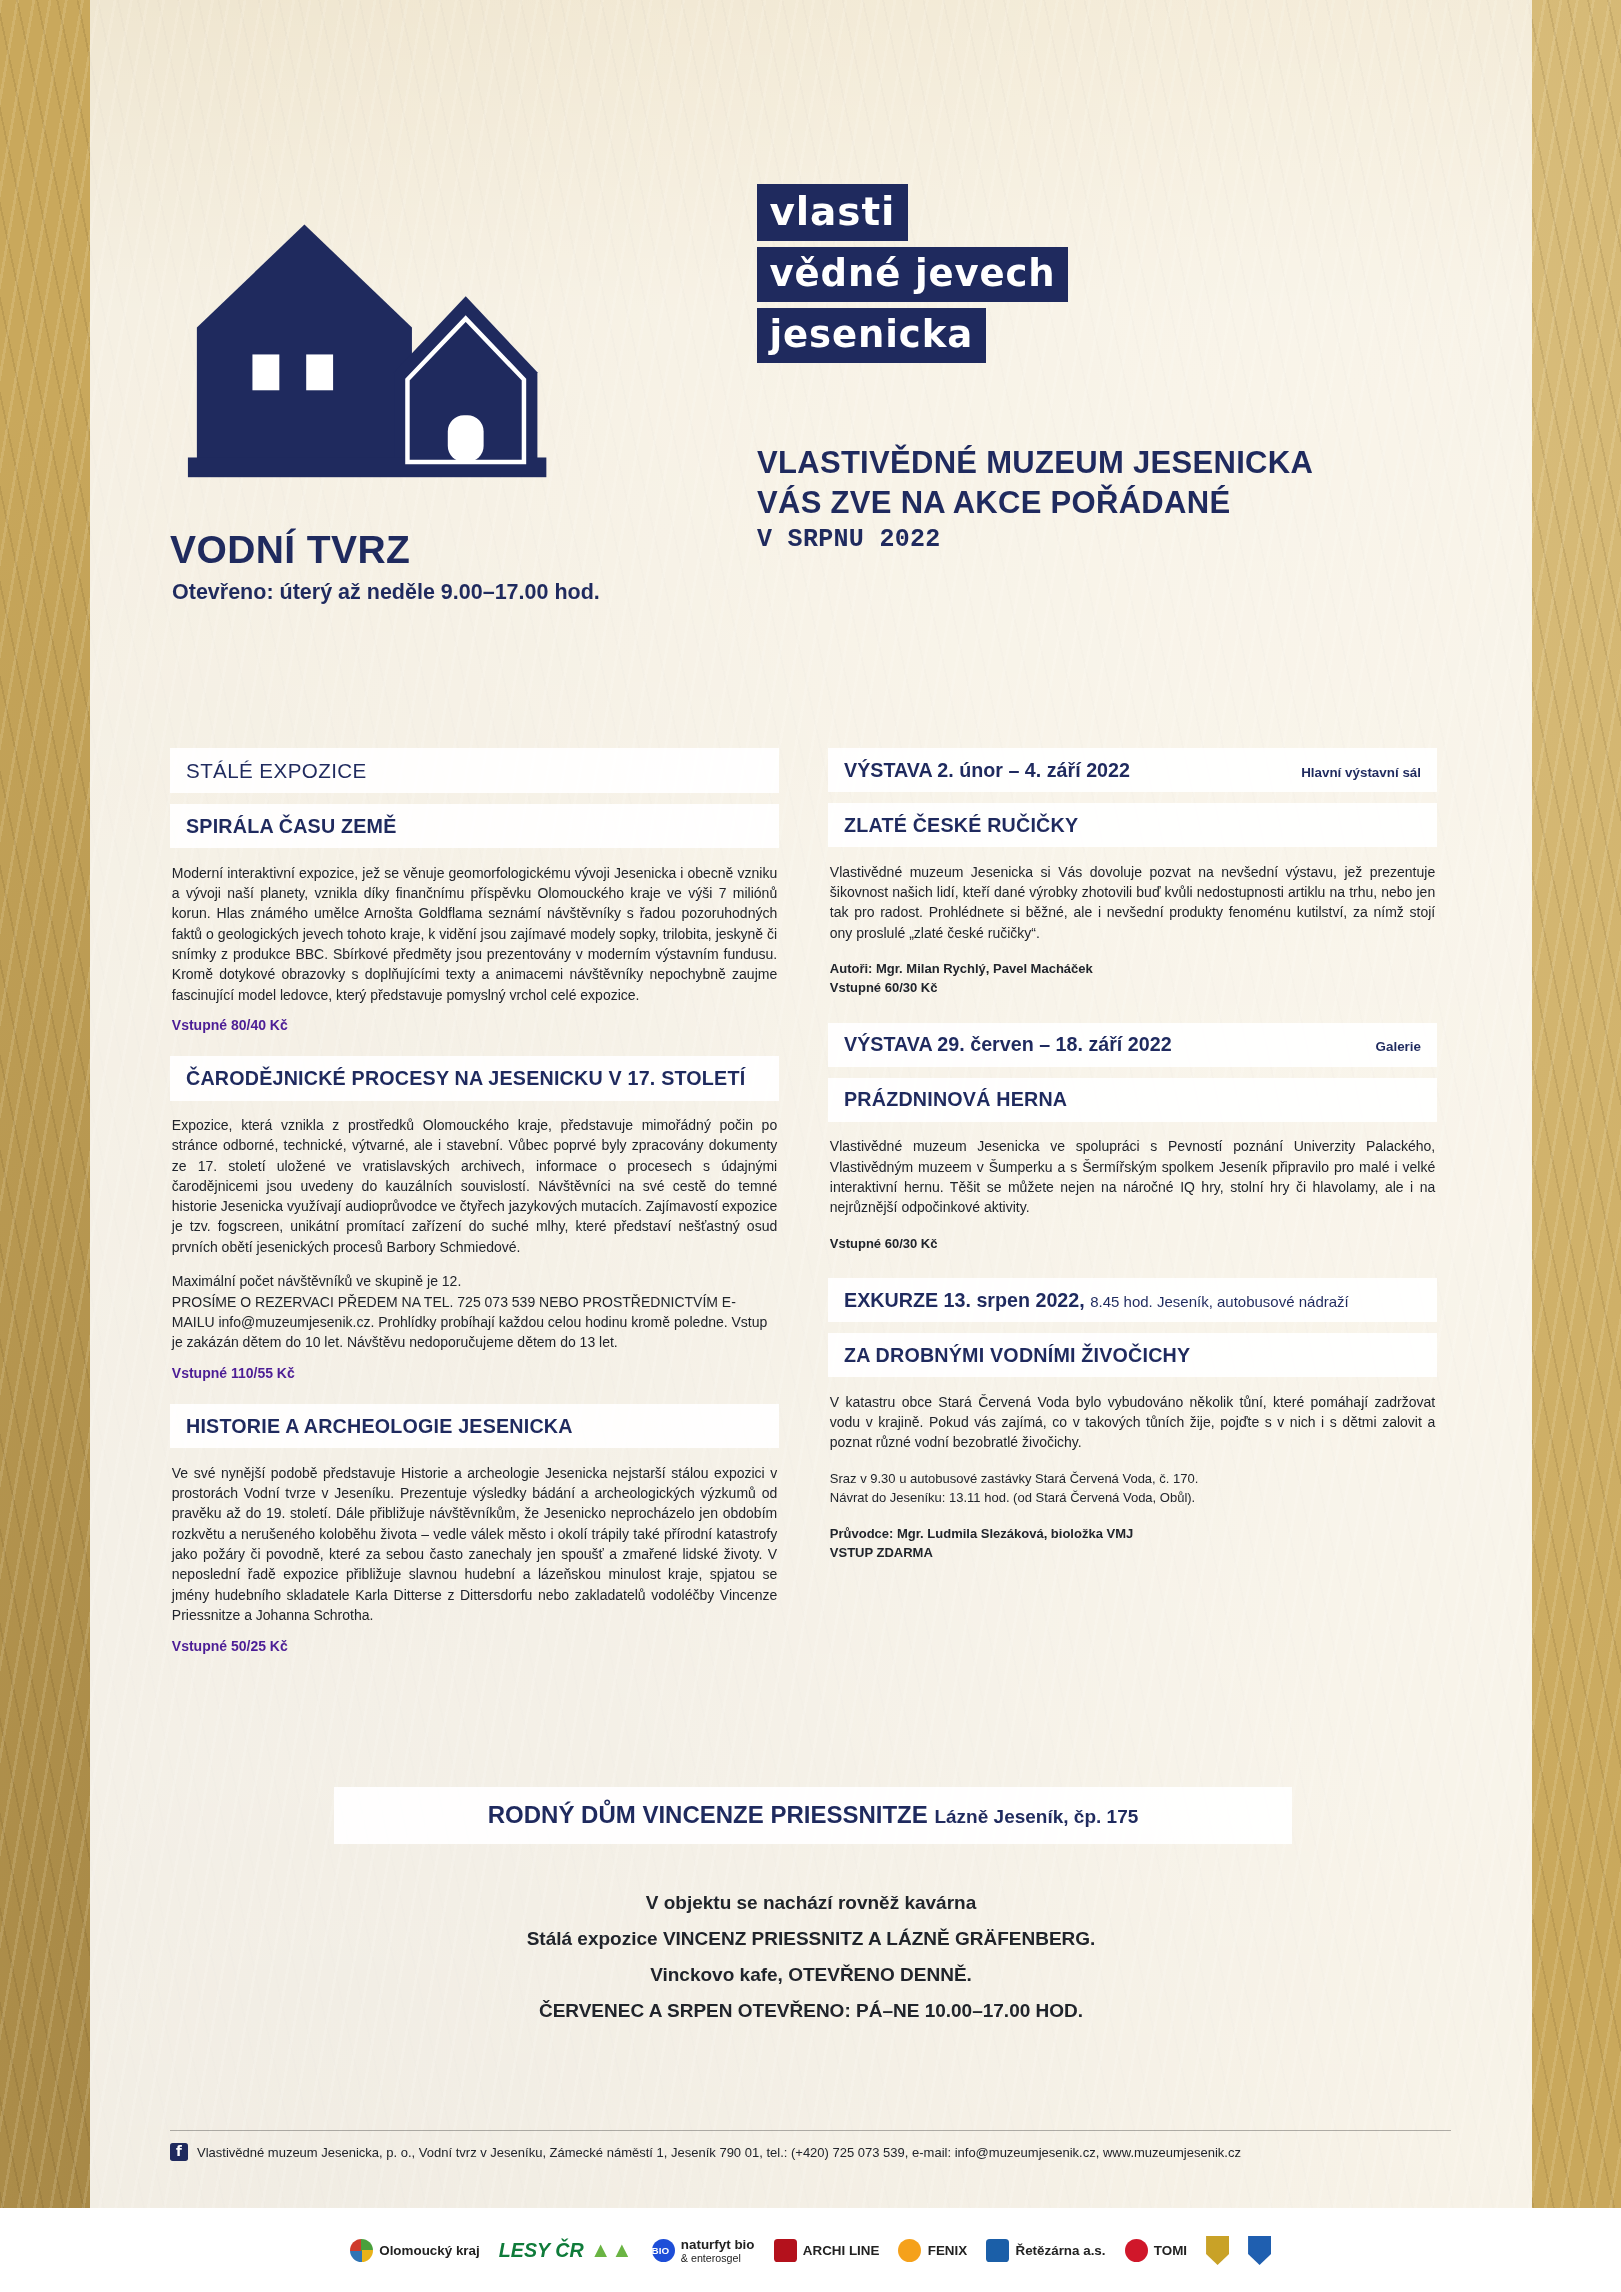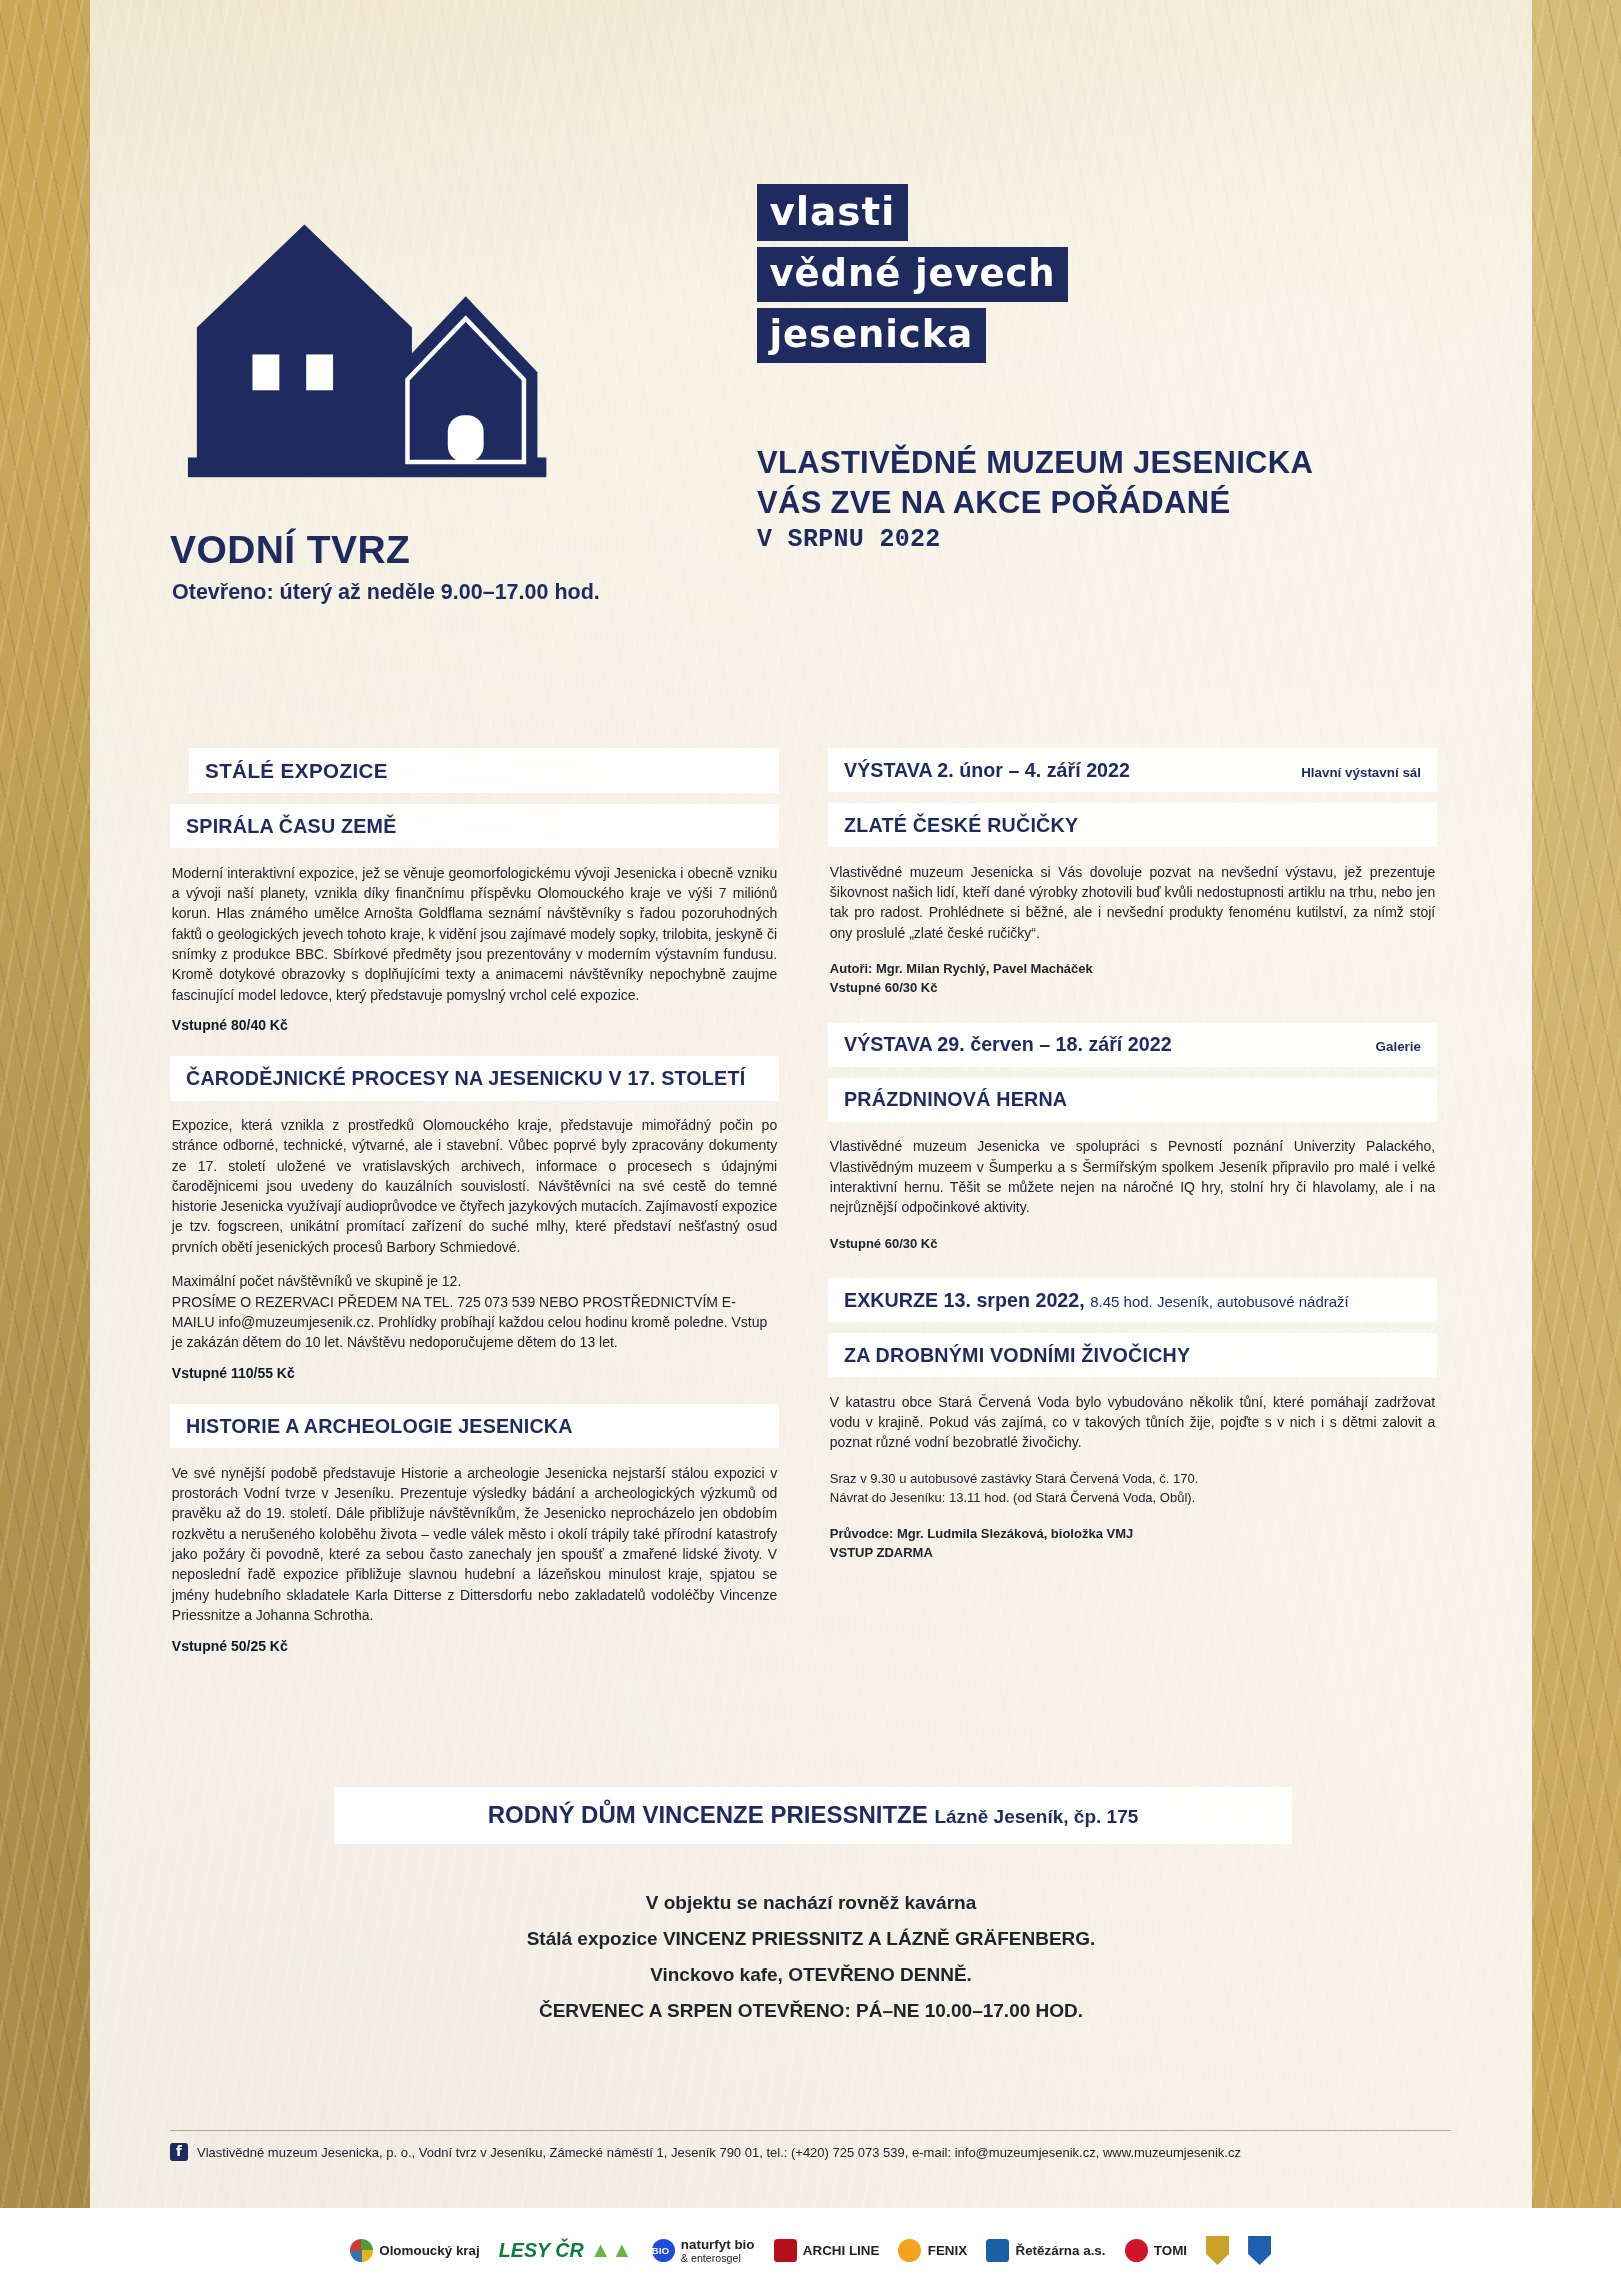--- a/index.html
+++ b/index.html
@@ -73,34 +73,34 @@
 
   
   .colL { position:absolute; left:170px; top:748px; width:609px; }
   .colR { position:absolute; left:828px; top:748px; width:609px; }
 
   .band {
     background:rgba(255,255,255,.92);
     padding:10.7px 16px;
     margin-bottom:10.7px;
   }
-  .band.h1t { font-size:20.6px; font-weight:bold; color:#1f2a5e; letter-spacing:0.4px;margin-left:19px; }
+  .band.h1t { font-size:20.6px; font-weight:normal; color:#1f2a5e; letter-spacing:0.4px; }
   .band.h2t { font-size:19.7px; font-weight:bold; color:#1f2a5e; letter-spacing:0.2px; }
 
   .band-split { display:flex; align-items:baseline; justify-content:space-between; gap:12.5px; }
   .band-split .main { font-size:19.7px; font-weight:bold; color:#1f2a5e; }
   .band-split .note { font-size:13.4px; font-weight:bold; color:#1f2a5e; white-space:nowrap; }
   .band-split .main .thin { font-weight:normal; font-size:15px; }
 
   .para {
     font-size:14px; line-height:1.45; color:#20242b; text-align:justify;
     margin:14.3px 1.8px 0 1.8px;
   }
   .para.tight { text-align:left; }
-  .price { font-size:14px; font-weight:bold; color:#0f172a; margin:12.5px 1.8px 23px 1.8px; }
+  .price { font-size:14px; font-weight:bold; color:#4c1d95; margin:12.5px 1.8px 23px 1.8px; }
   .credit { font-size:13px; font-weight:bold; color:#20242b; margin:16px 1.8px 1.8px 1.8px; line-height:1.5; }
   .gap { height:23px; }
 
   
   .priessnitz-band {
     position:absolute; left:334px; top:1787px; width:958px;
     background:rgba(255,255,255,.93);
     padding:14.3px 18px; text-align:center;
   }
   .priessnitz-band .t { font-size:24px; font-weight:bold; color:#1f2a5e; }

